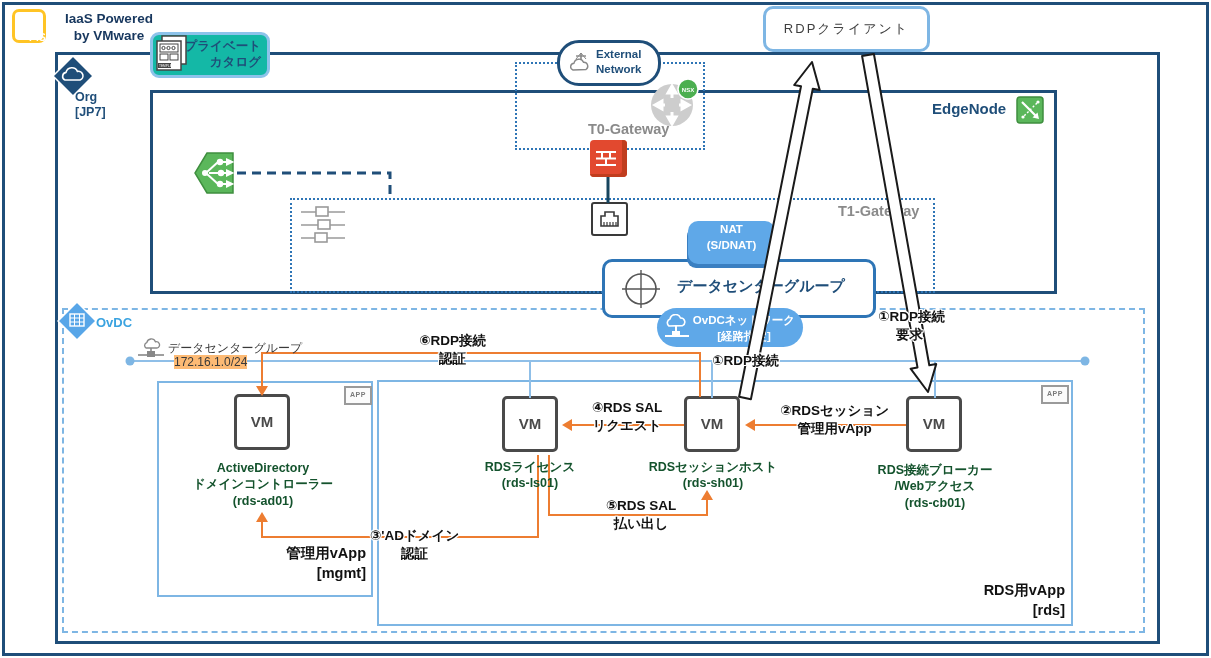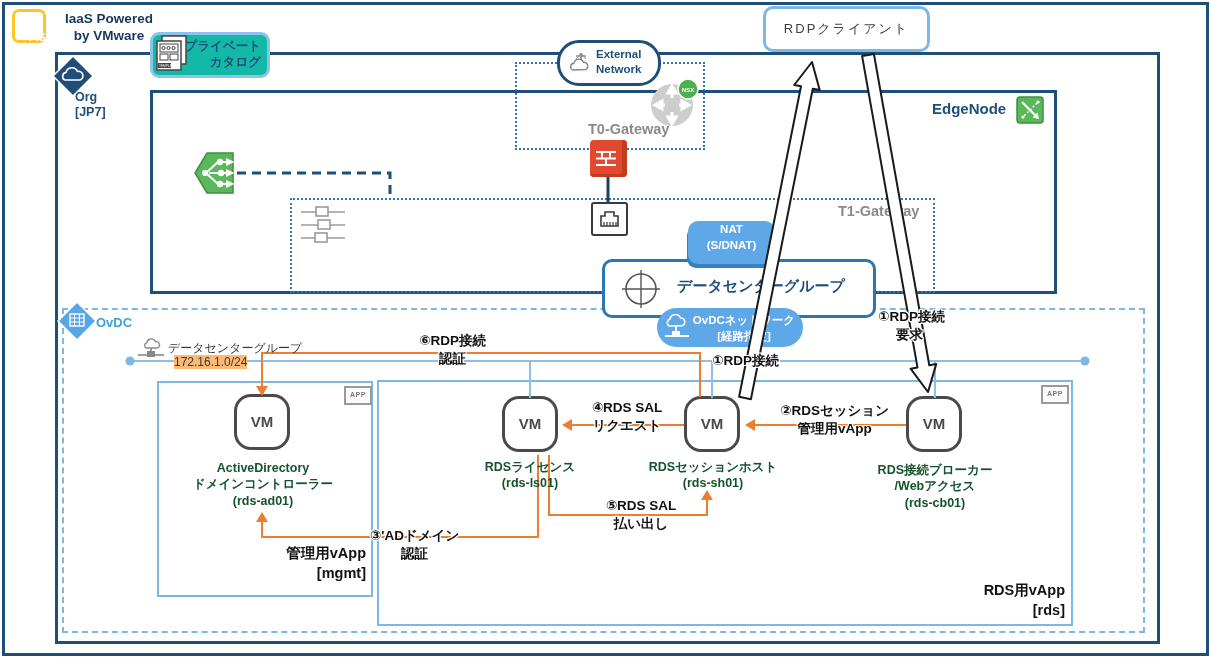--- a/index.html
+++ b/index.html
@@ -11,21 +11,21 @@
   .gray{color:#8a8a8a;}
   .slate{color:#14532d;}
   .ctr{text-align:center;}
   .rgt{text-align:right;}
   .outline-t{text-shadow:-1px -1px 0 #fff,1px -1px 0 #fff,-1px 1px 0 #fff,1px 1px 0 #fff,
              0 -1px 0 #fff,0 1px 0 #fff,-1px 0 0 #fff,1px 0 0 #fff;}
   .frame{border:3px solid #1F4E79;background:transparent;}
   .dotted{border:2px dotted #2E75B6;}
   .dashed-lb{border:2px dashed #7EB6E4;}
   .vapp{border:2px solid #7EB6E4;background:transparent;}
-  .vm{width:50px;height:50px;border:3px solid #4a4a4a;border-radius:17px;background:#fff;
+  .vm{width:50px;height:50px;border:3px solid #4a4a4a;border-radius:5px;background:#fff;
       text-align:center;line-height:50px;font-weight:bold;font-size:15px;color:#4a4a4a;z-index:3;}
   .vmname{font-size:12.5px;line-height:1.3;z-index:5;}
   .steplbl{font-size:13.5px;line-height:1.35;color:#111;z-index:6;}
   .pill-blue{background:#5FA8E8;border-radius:10px;color:#fff;font-weight:bold;
              text-align:center;z-index:3;}
   .badge-app{border:2px solid #9a9a9a;background:#fbfbfb;color:#7a7a7a;font-size:7px;
              font-weight:bold;text-align:center;line-height:13px;letter-spacing:.5px;z-index:4;}
   svg{display:block;}
   #overlay{position:absolute;left:0;top:0;z-index:4;pointer-events:none;}
   .z5{z-index:5;}

